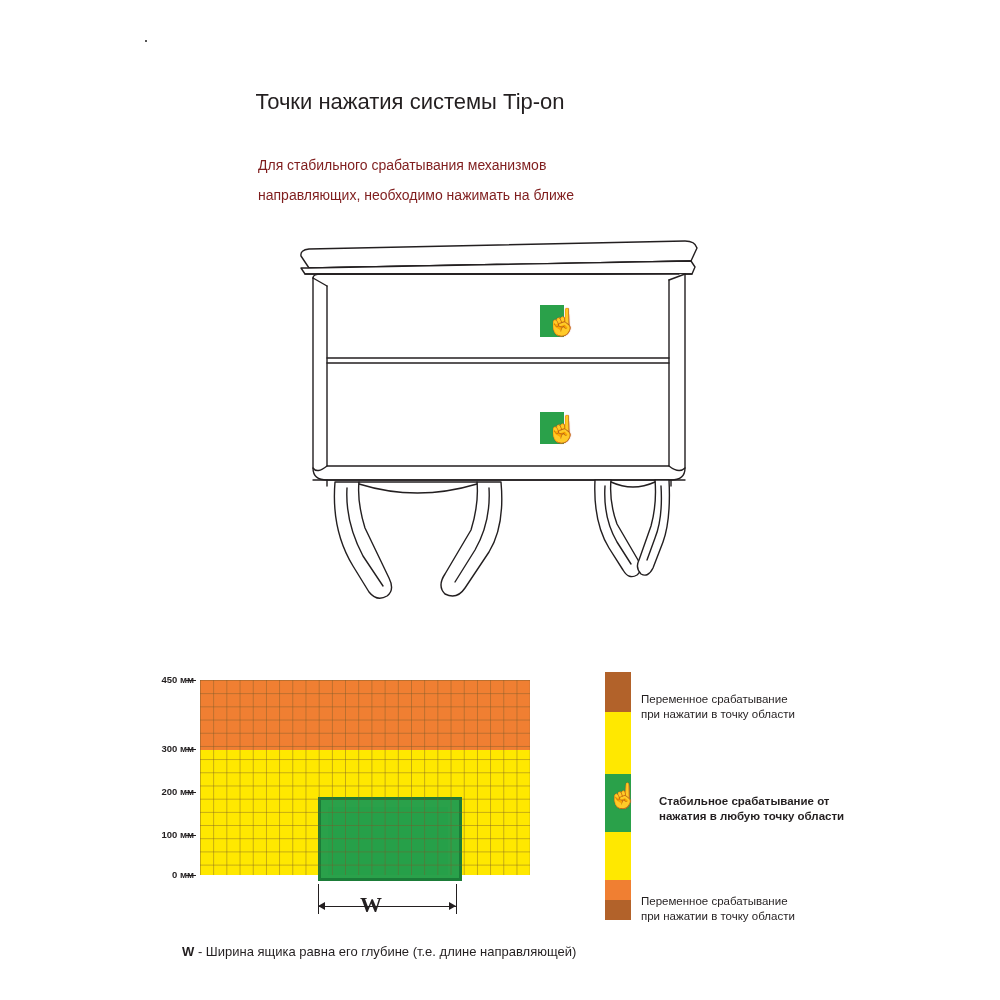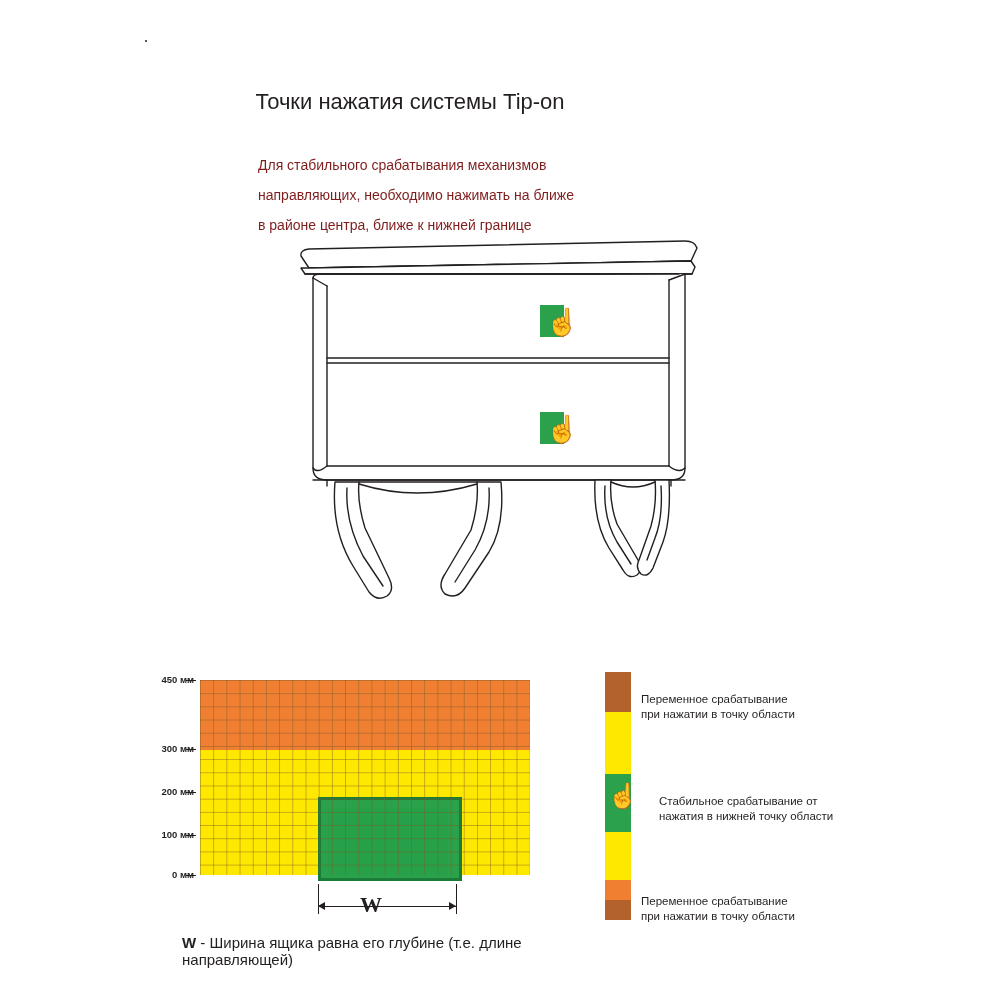--- a/index.html
+++ b/index.html
@@ -169,23 +169,23 @@
   }
   .w-letter {
     position: absolute;
     left: 160px; top: 8px;
     font-size: 22px;
     font-weight: bold;
     font-family: "Liberation Serif", serif;
   }
   .w-note {
     position: absolute;
-    left: 42px; top: 262px;
+    left: 42px; top: 272px;
     width: 400px;
-    font-size: 15px;
+    font-size: 13px;
     color: #231f20;
   }
   .w-note b { font-weight: bold; }
 
   
   .legend {
     position: absolute;
     left: 605px; top: 672px;
     width: 360px;
     height: 260px;
@@ -218,21 +218,20 @@
 
 <div class="page">
 
   <div class="tiny-dot"></div>
 
   <div class="subtitle">Точки нажатия системы Tip-on</div>
 
   <div class="intro">
     <div>Для стабильного срабатывания механизмов</div>
     <div>направляющих, необходимо нажимать на ближе</div>
-    <div>в районе центра, ближе к нижней границе</div>
   </div>
 
   <div class="cabinet">
     <svg width="470" height="390" viewBox="0 0 470 390" fill="none" stroke="#231f20" stroke-width="1.4" stroke-linejoin="round" stroke-linecap="round">
 
       <path d="M44 38 L36 26 Q35 20 44 19 L420 11 Q430 11 432 18 L426 31 Z" fill="#fff"></path>
       <path d="M44 38 L426 31"></path>
       <path d="M40 44 L36 38 L44 38 L426 31 L430 37 L427 44 Z" fill="#fff"></path>
       <path d="M40 44 L427 44"></path>
 
@@ -330,23 +329,23 @@
       <div class="lb-seg" style="top:228px; height:20px; background:#b2622a;"></div>
     </div>
 
     <div class="legend-hand">☝</div>
 
     <div class="legend-row" style="top:20px;">
       <div>Переменное срабатывание</div>
       <div>при нажатии в точку области</div>
     </div>
 
-    <div class="legend-row" style="top:122px; left:54px;">
+    <div class="legend-row" style="top:122px; left:54px;font-weight:bold;">
       <div>Стабильное срабатывание от</div>
-      <div>нажатия в нижней точку области</div>
+      <div>нажатия в любую точку области</div>
     </div>
 
     <div class="legend-row" style="top:222px;">
       <div>Переменное срабатывание</div>
       <div>при нажатии в точку области</div>
     </div>
   </div>
 
 </div>
 

